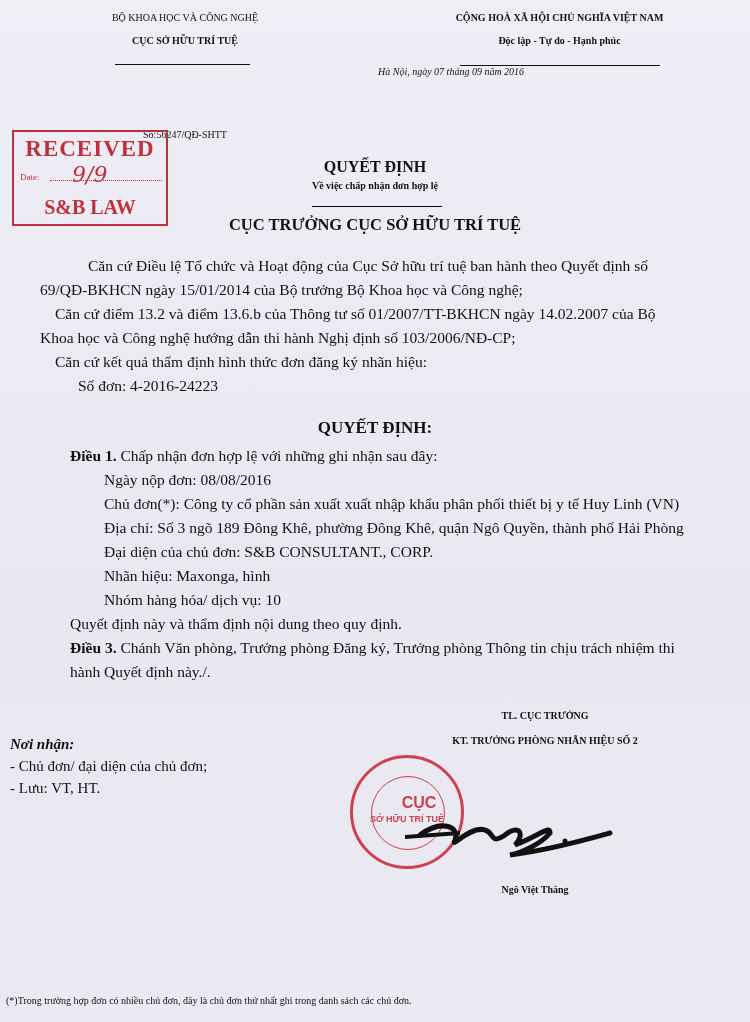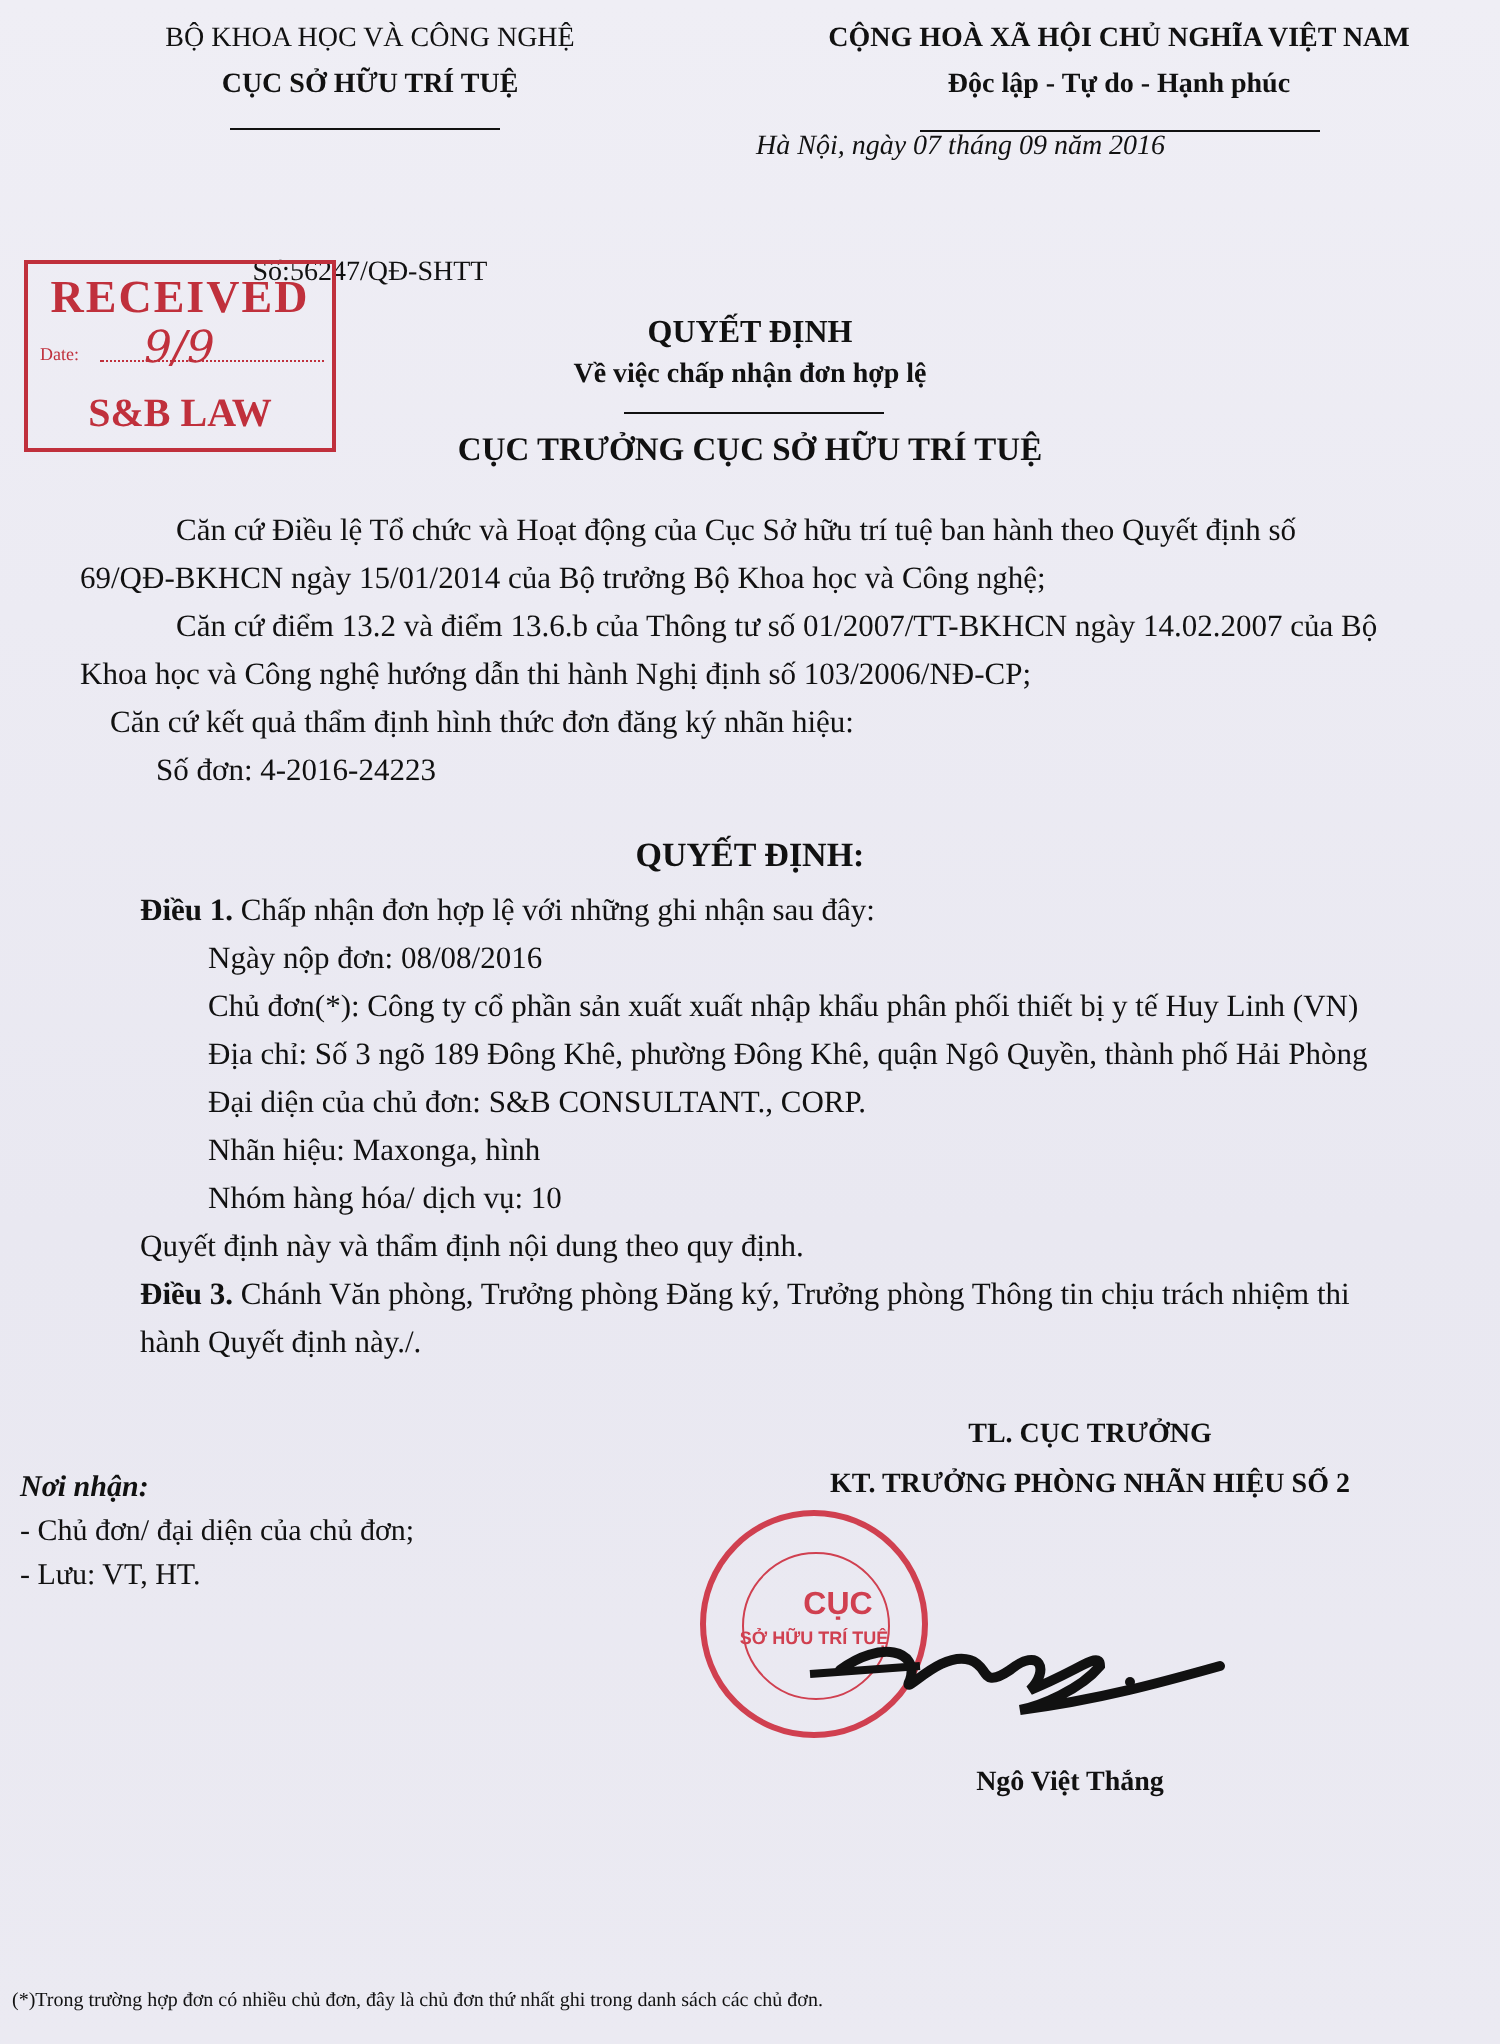--- a/index.html
+++ b/index.html
@@ -1,21 +1,21 @@
 <!DOCTYPE html>
 <html><head>
 <meta charset="utf-8">
 <style>
   html,body{margin:0;padding:0;}
   body{width:750px;height:1022px;background:#ecebf3;position:relative;overflow:hidden;font-family:"Liberation Serif","DejaVu Serif",serif;color:#111;}
   .page{position:absolute;inset:0;background:linear-gradient(180deg,#efeef5 0%,#e9e8f1 60%,#ebeaf2 100%);}
   .abs{position:absolute;}
   .c{text-align:center;}
   .b{font-weight:bold;}
-  .hl{font-size:14px;}
+  .hl{font-size:10px;}
   .hr{border-top:1.2px solid #111;}
   .body-text{font-size:15.5px;line-height:24px;}
   .stamp-received{position:absolute;left:12px;top:130px;width:156px;height:96px;border:2px solid #c0303c;color:#c0303c;box-sizing:border-box;}
   .stamp-received .rcv{position:absolute;left:0;right:0;top:4px;text-align:center;font-size:23px;font-weight:bold;letter-spacing:1px;}
   .stamp-received .date{position:absolute;left:6px;top:40px;font-size:9px;}
   .stamp-received .dots{position:absolute;left:36px;top:48px;width:112px;border-top:1px dotted #c0303c;}
   .stamp-received .hand{position:absolute;left:58px;top:30px;font-size:22px;font-style:italic;font-family:"DejaVu Serif",serif;}
   .stamp-received .law{position:absolute;left:0;right:0;top:64px;text-align:center;font-size:20px;font-weight:bold;}
   .seal{position:absolute;left:350px;top:755px;width:114px;height:114px;border-radius:50%;border:3px solid #d04050;box-sizing:border-box;color:#d04050;}
   .seal .inner{position:absolute;left:18px;top:18px;width:72px;height:72px;border-radius:50%;border:1.5px solid #d04050;}
@@ -46,21 +46,21 @@
   </div>
 
   <div class="abs c b" style="left:150px;top:158px;width:450px;font-size:16px;">QUYẾT ĐỊNH</div>
   <div class="abs c b hl" style="left:150px;top:180px;width:450px;">Về việc chấp nhận đơn hợp lệ</div>
   <div class="abs hr" style="left:312px;top:206px;width:130px;"></div>
   <div class="abs c b" style="left:120px;top:215px;width:510px;font-size:16.5px;">CỤC TRƯỞNG CỤC SỞ HỮU TRÍ TUỆ</div>
 
   <div class="abs body-text" style="left:0;top:254px;width:750px;">
     <div style="padding-left:88px;">Căn cứ Điều lệ Tổ chức và Hoạt động của Cục Sở hữu trí tuệ ban hành theo Quyết định số</div>
     <div style="padding-left:40px;">69/QĐ-BKHCN ngày 15/01/2014 của Bộ trưởng Bộ Khoa học và Công nghệ;</div>
-    <div style="padding-left:55px;margin-left:33px;">Căn cứ điểm 13.2 và điểm 13.6.b của Thông tư số 01/2007/TT-BKHCN ngày 14.02.2007 của Bộ</div>
+    <div style="padding-left:55px;">Căn cứ điểm 13.2 và điểm 13.6.b của Thông tư số 01/2007/TT-BKHCN ngày 14.02.2007 của Bộ</div>
     <div style="padding-left:40px;">Khoa học và Công nghệ hướng dẫn thi hành Nghị định số 103/2006/NĐ-CP;</div>
     <div style="padding-left:55px;">Căn cứ kết quả thẩm định hình thức đơn đăng ký nhãn hiệu:</div>
     <div style="padding-left:78px;">Số đơn: 4-2016-24223</div>
   </div>
 
   <div class="abs c b" style="left:200px;top:418px;width:350px;font-size:17px;">QUYẾT ĐỊNH:</div>
 
   <div class="abs body-text" style="left:70px;top:444px;width:680px;">
     <div><b>Điều 1.</b> <span>Chấp nhận đơn hợp lệ với những ghi nhận sau đây:</span></div>
     <div style="padding-left:34px;">Ngày nộp đơn: 08/08/2016</div>

